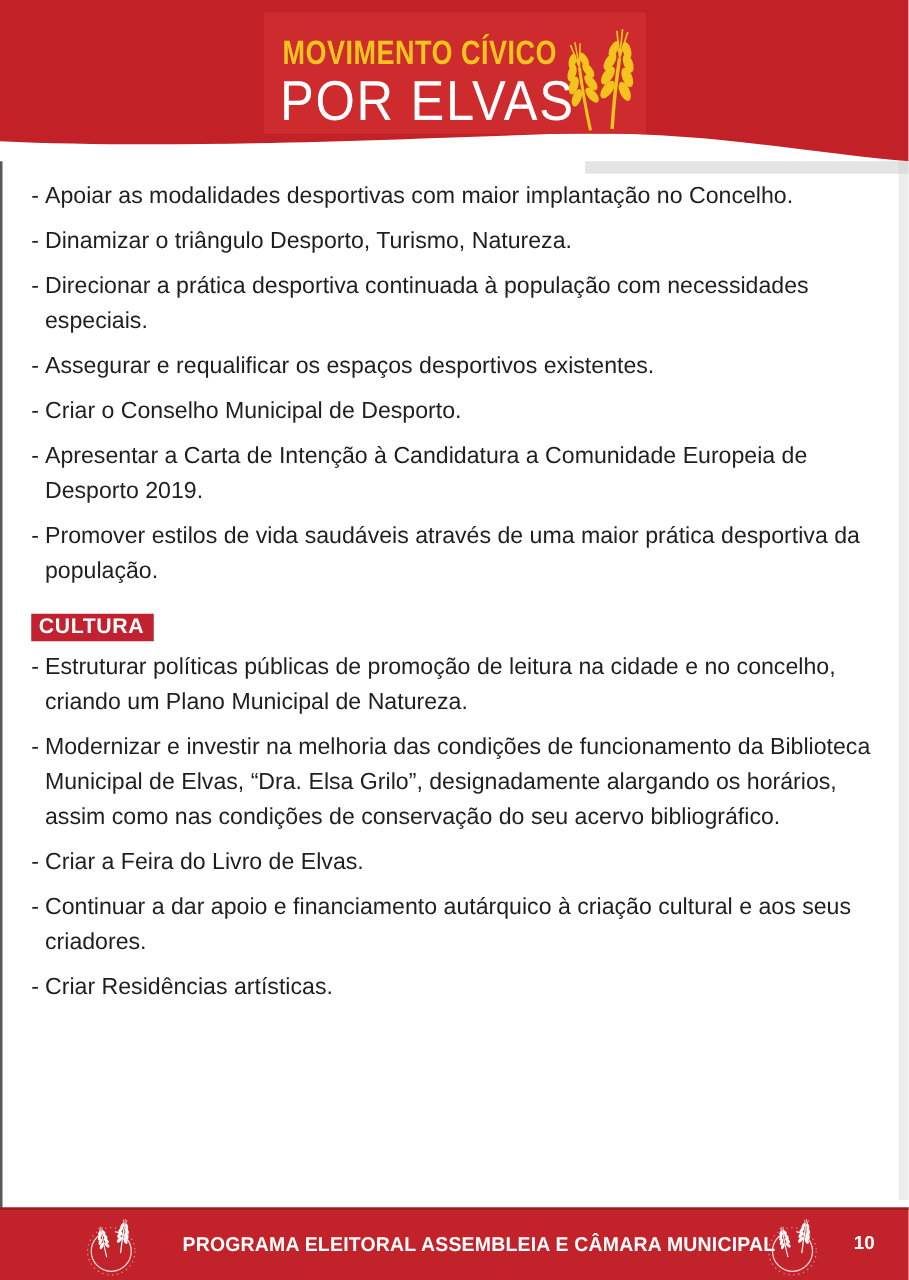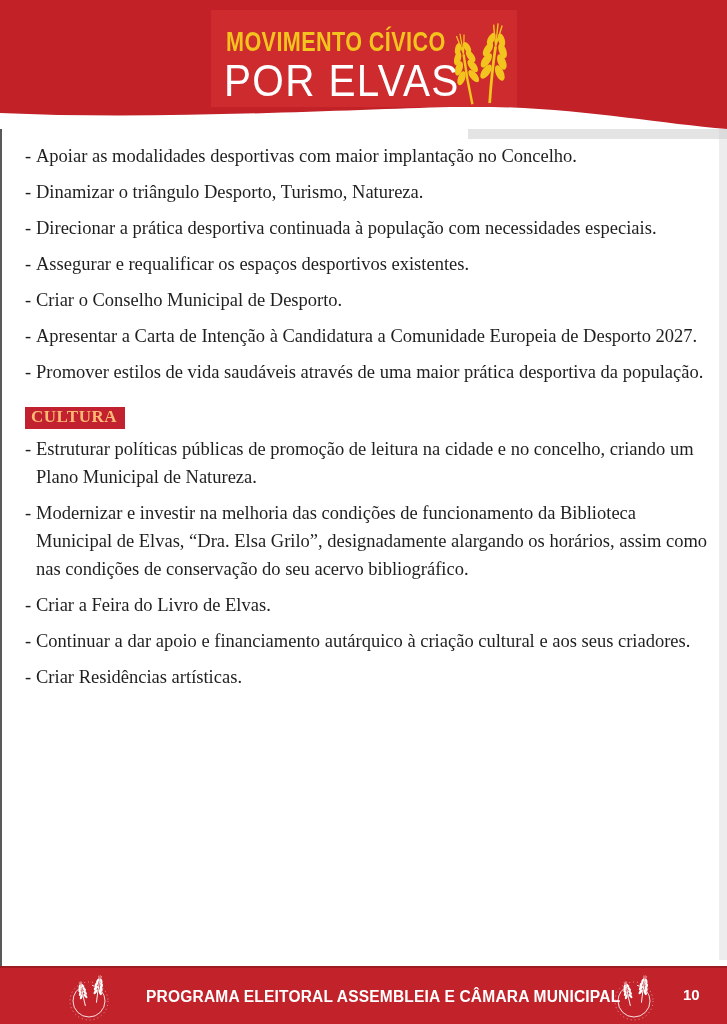--- a/index.html
+++ b/index.html
@@ -35,27 +35,27 @@
   .wheat-b{left:26px;top:0px;width:38px;height:96px;transform:rotate(6deg);}
 
   
   .edge-left{position:absolute;left:0;top:129px;width:2px;height:838px;background:#2f2f2f;opacity:.8;}
   .edge-right{position:absolute;left:719px;top:129px;width:8px;height:831px;background:#d8d8d8;opacity:.45;}
   .smudge-top{position:absolute;left:468px;top:129px;width:259px;height:10px;background:#c9c9c9;opacity:.5;}
 
   
   .content{
     position:absolute;left:25px;top:142px;width:686px;
-    color:#1f1f1f;font-size:18.5px;line-height:28px;font-family:Liberation Serif, serif;
+    color:#1f1f1f;font-size:18.5px;line-height:28px;
   }
   .item{position:relative;padding-left:11px;margin:0 0 8px 0;}
   .item::before{content:"-";position:absolute;left:0;top:0;}
   .badge{
     display:inline-block;margin:13px 0 6px 0;
-    background:#c22130;color:#fdba74;
+    background:#c22130;color:#ffffff;
     font-size:17px;font-weight:700;letter-spacing:.5px;
     padding:0px 8px 3px 6px;line-height:19px;
   }
 
   
   .footer{
     position:absolute;left:0;top:966px;width:727px;height:58px;
     background:#c2232a;border-top:2px solid #9c1c22;box-sizing:border-box;padding-left:32px;
   }
   .footer-title{
@@ -117,21 +117,21 @@
   <div class="edge-right"></div>
   <div class="smudge-top"></div>
 
   <main class="content">
     <section>
       <div class="item"><span>Apoiar as modalidades desportivas com maior implantação no Concelho.</span></div>
       <div class="item"><span>Dinamizar o triângulo Desporto, Turismo, Natureza.</span></div>
       <div class="item"><span>Direcionar a prática desportiva continuada à população com necessidades especiais.</span></div>
       <div class="item"><span>Assegurar e requalificar os espaços desportivos existentes.</span></div>
       <div class="item"><span>Criar o Conselho Municipal de Desporto.</span></div>
-      <div class="item"><span>Apresentar a Carta de Intenção à Candidatura a Comunidade Europeia de Desporto 2027.</span></div>
+      <div class="item"><span>Apresentar a Carta de Intenção à Candidatura a Comunidade Europeia de Desporto 2019.</span></div>
       <div class="item"><span>Promover estilos de vida saudáveis através de uma maior prática desportiva da população.</span></div>
     </section>
 
     <section>
       <div class="badge">CULTURA</div>
       <div class="item"><span>Estruturar políticas públicas de promoção de leitura na cidade e no concelho, criando um Plano Municipal de Natureza.</span></div>
       <div class="item"><span>Modernizar e investir na melhoria das condições de funcionamento da Biblioteca Municipal de Elvas, “Dra. Elsa Grilo”, designadamente alargando os horários, assim como nas condições de conservação do seu acervo bibliográfico.</span></div>
       <div class="item"><span>Criar a Feira do Livro de Elvas.</span></div>
       <div class="item"><span>Continuar a dar apoio e financiamento autárquico à criação cultural e aos seus criadores.</span></div>
       <div class="item"><span>Criar Residências artísticas.</span></div>

